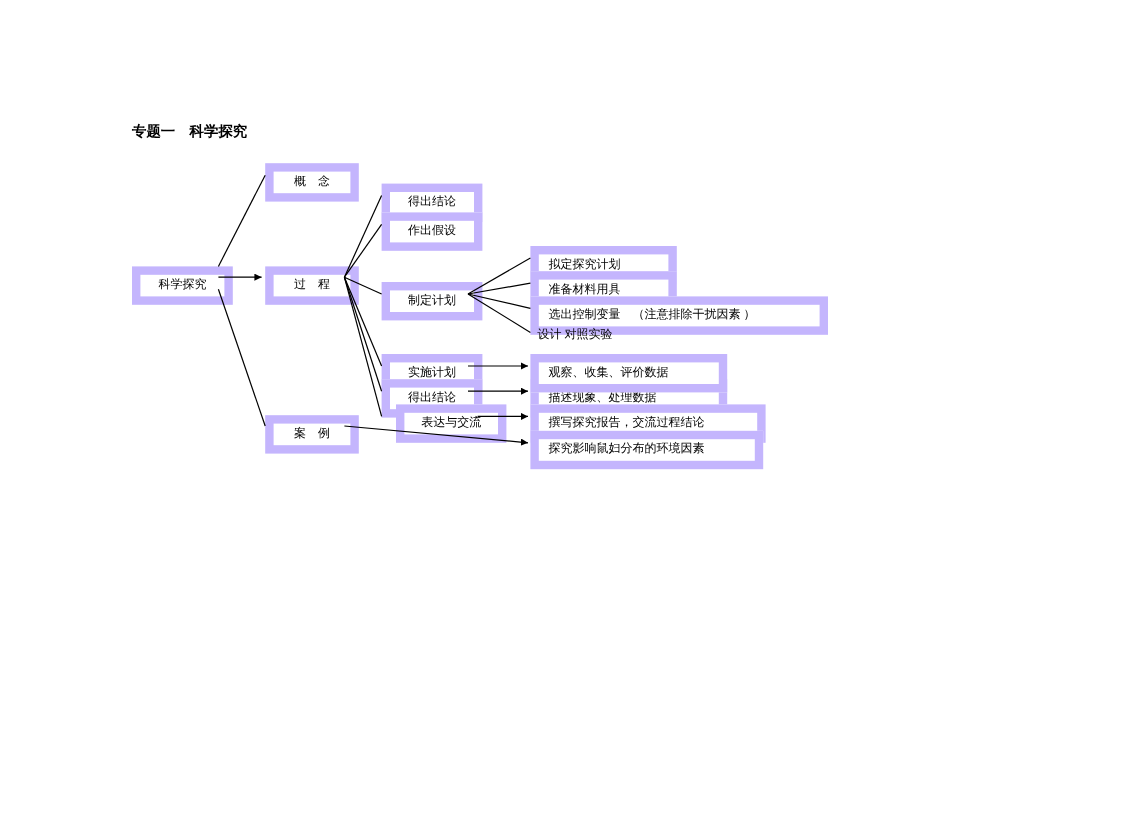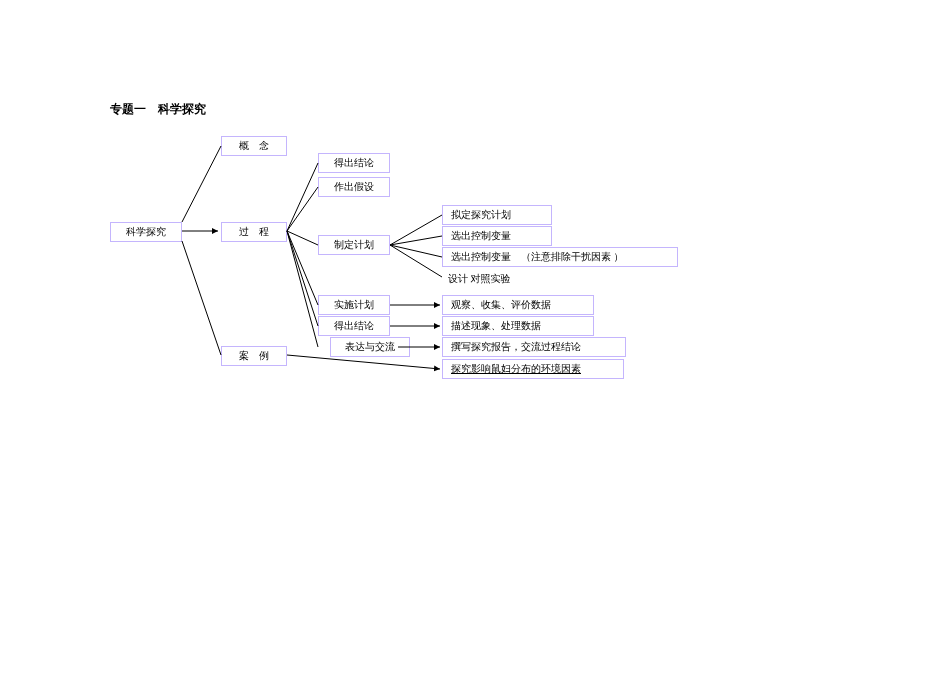--- a/index.html
+++ b/index.html
@@ -17,21 +17,21 @@
     width: 945px;
     height: 681px;
   }
   .title {
     position: absolute;
     font-weight: bold;
     font-size: 12px;
   }
   .box {
     position: absolute;
-    border: 1px solid #c4b5fd;
+    border: 7px solid #c4b5fd;
     background: #fff;
     padding: 2px 8px;
     line-height: 14px;
     white-space: nowrap;
     font-size: 10px;
     text-align: center;
   }
   .label {
     position: absolute;
     font-size: 10px;
@@ -73,33 +73,33 @@
   <div class="box" style="left:318px; top:235px; width:54px;">制定计划</div>
 
   <div class="box" style="left:318px; top:295px; width:54px;">实施计划</div>
 
   <div class="box" style="left:318px; top:316px; width:54px;">得出结论</div>
 
   <div class="box" style="left:318px; top:337px; width:62px;margin-left:12px;">表达与交流</div>
 
   <div class="box" style="left:442px; top:205px; width:92px; text-align:left;">拟定探究计划</div>
 
-  <div class="box" style="left:442px; top:226px; width:92px; text-align:left;">选出控制变量</div>
+  <div class="box" style="left:442px; top:226px; width:92px; text-align:left;">准备材料用具</div>
 
   <div class="box" style="left:442px; top:247px; width:218px; text-align:left;">选出控制变量　（注意排除干扰因素 ）</div>
 
   <div class="label" style="left:448px; top:272px;">设计 对照实验</div>
 
   <div class="box" style="left:442px; top:316px; width:134px; text-align:left;">描述现象、处理数据</div>
 
   <div class="box" style="left:442px; top:295px; width:134px; text-align:left;">观察、收集、评价数据</div>
 
   <div class="box" style="left:442px; top:337px; width:166px; text-align:left;">撰写探究报告，交流过程结论</div>
 
-  <div class="box" style="left:442px; top:359px; width:164px; text-align:left;text-decoration:underline;">探究影响鼠妇分布的环境因素</div>
+  <div class="box" style="left:442px; top:359px; width:164px; text-align:left;">探究影响鼠妇分布的环境因素</div>
 
   <svg class="lines">
     <defs>
       <marker id="arrow" markerWidth="8" markerHeight="8" refX="6" refY="3" orient="auto">
         <path class="arrowhead" d="M0,0 L6,3 L0,6 Z"></path>
       </marker>
     </defs>
 
     <line x1="182" y1="222" x2="221" y2="146"></line>
 

